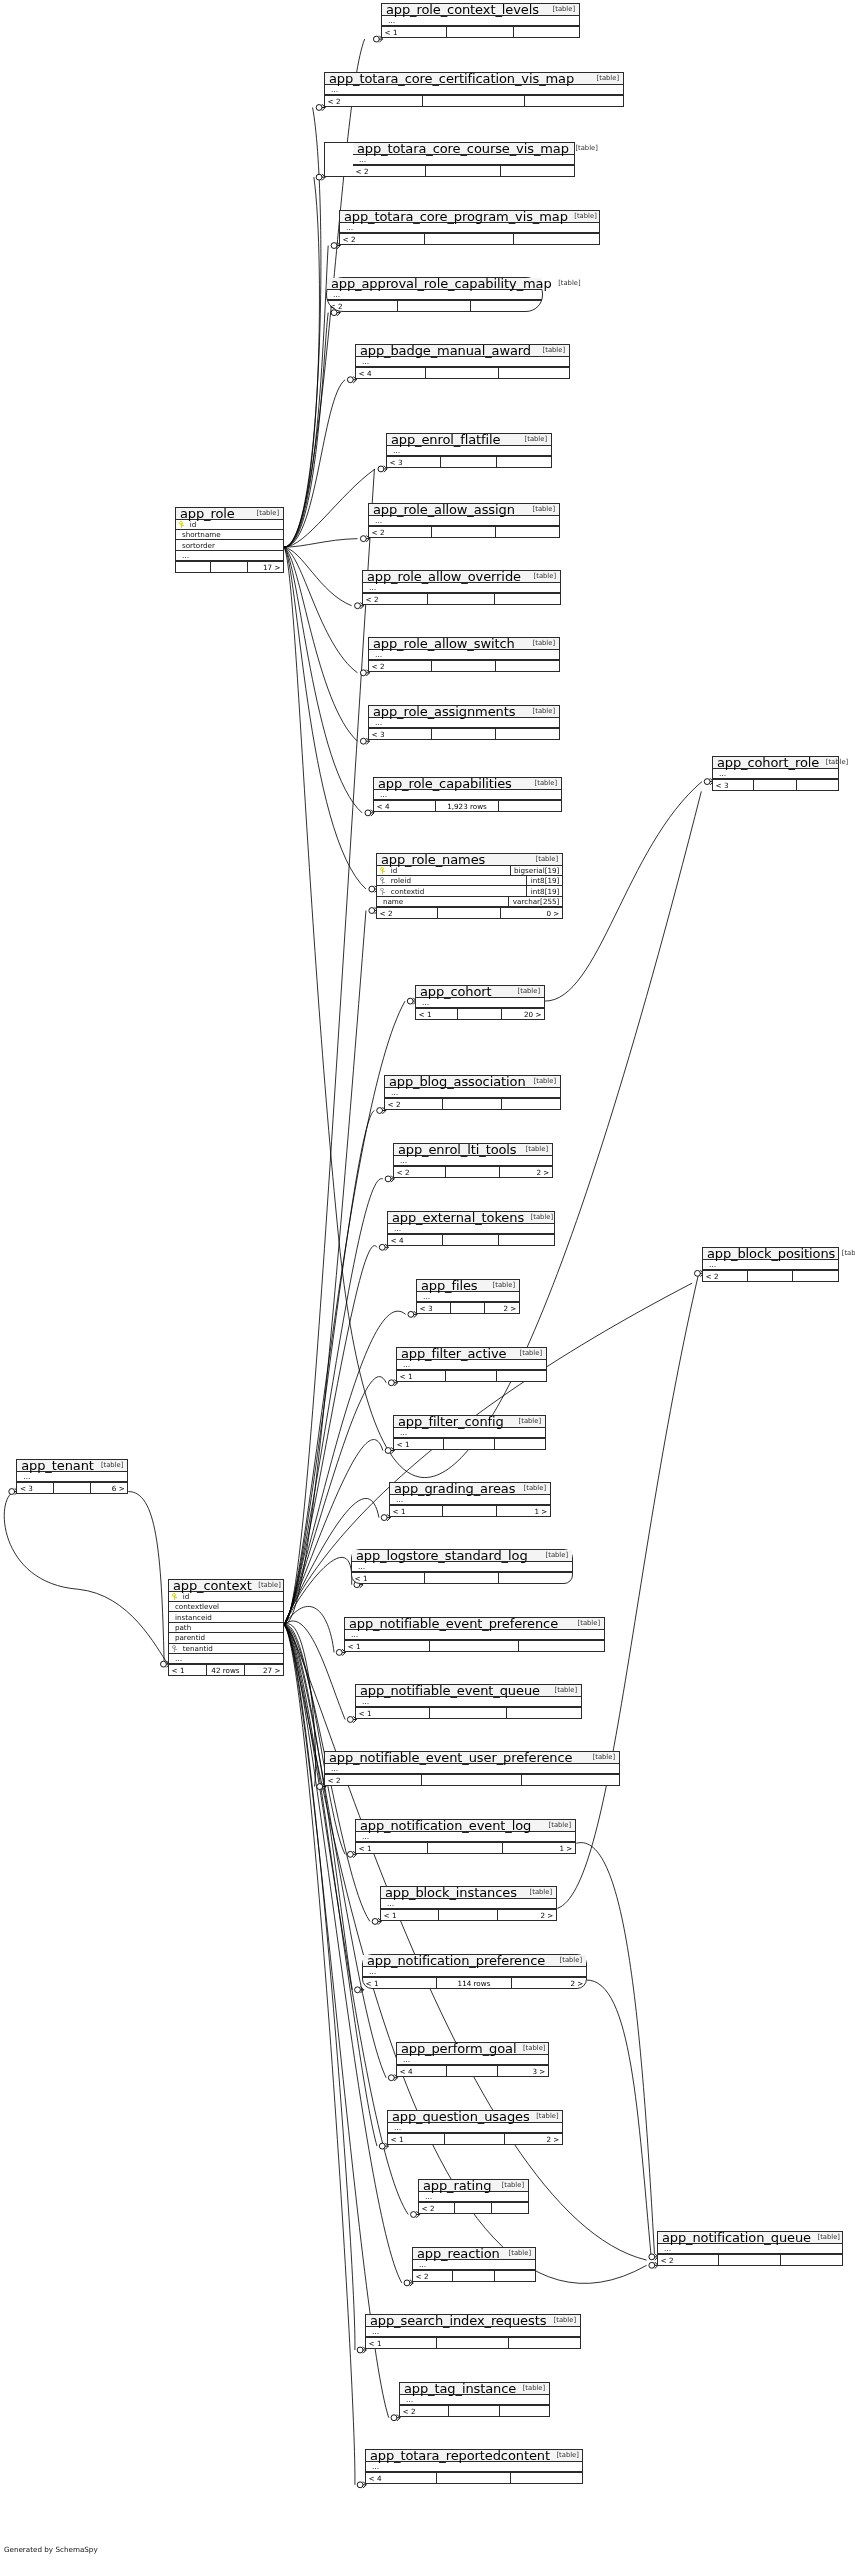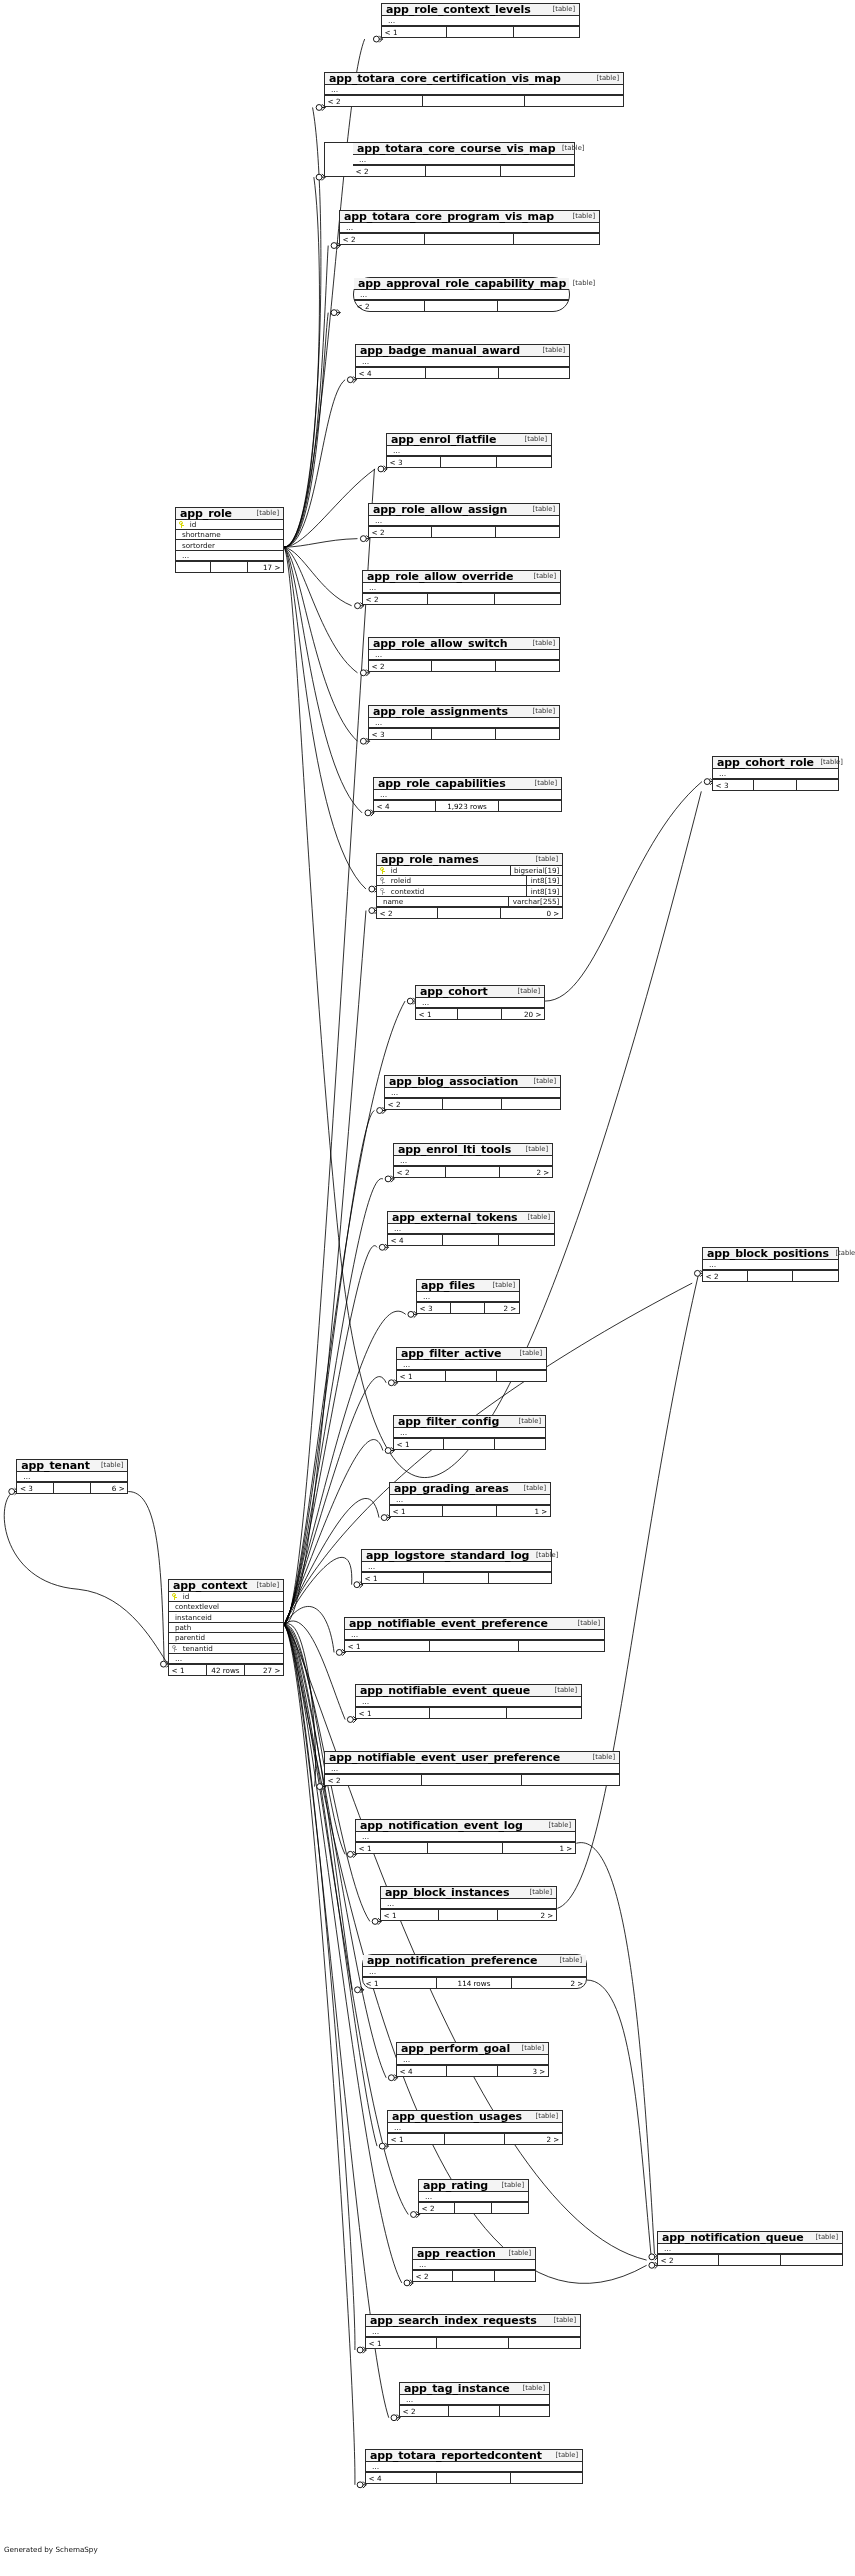--- a/index.html
+++ b/index.html
@@ -6,21 +6,21 @@
   html,body{margin:0;padding:0;background:#ffffff;}
   body{font-family:"DejaVu Sans","Liberation Sans",sans-serif;}
   #canvas{position:relative;width:855px;height:2576px;overflow:hidden;background:#fff;}
   #edges{position:absolute;left:0;top:0;width:855px;height:2576px;pointer-events:none;}
 
   .tbl{position:absolute;border:0.7px solid #2b2b2b;background:#ffffff;box-sizing:border-box;
        border-collapse:collapse;}
   .tbl .hdr{display:flex;align-items:center;justify-content:space-between;
             background:#f4f4f4;border-bottom:0.7px solid #2b2b2b;
             padding:1.3px 3.9px 2px 3.9px;box-sizing:border-box;height:11.7px;}
-  .tbl .tname{font-weight:bold;font-size:11px;color:#000;white-space:nowrap;letter-spacing:-0.1px;}
+  .tbl .tname{font-weight:normal;font-size:13px;color:#000;white-space:nowrap;letter-spacing:-0.1px;}
   .tbl .ttag{font-size:6.8px;color:#333;white-space:nowrap;padding-left:6.5px;}
 
   .row{border-bottom:0.7px solid #2b2b2b;height:10.4px;display:flex;align-items:center;
        box-sizing:border-box;padding-left:3.3px;font-size:7.2px;color:#111;}
   .row .cname{padding-left:2.6px;}
   .row .ctype{margin-left:auto;border-left:0.7px solid #2b2b2b;padding:0 2.6px 0 3.3px;
               height:100%;display:flex;align-items:center;font-size:7.2px;}
   .row.ellipsis{font-size:7.2px;color:#222;letter-spacing:0.7px;padding-left:3.3px;}
 
   .key{display:inline-block;width:5.9px;height:7.2px;position:relative;margin-right:2px;vertical-align:middle;}
@@ -202,21 +202,21 @@
         </div>
         <div class="row ellipsis">
           <span class="cname">…</span>
         </div>
         <div class="foot">
           <div class="fl">&lt; 2</div>
           <div class="fc"></div>
           <div class="fr"></div>
         </div>
       </div>
-      <div class="tbl" style="left: 353px; top: 277px; width: 217px; border-radius: 17px;">
+      <div class="tbl" style="left: 326px; top: 277px; width: 217px; border-radius: 17px;">
         <div class="hdr">
           <span class="tname">app_approval_role_capability_map</span>
           <span class="ttag">[table]</span>
         </div>
         <div class="row ellipsis">
           <span class="cname">…</span>
         </div>
         <div class="foot">
           <div class="fl">&lt; 2</div>
           <div class="fc"></div>
@@ -468,21 +468,21 @@
         </div>
         <div class="row ellipsis">
           <span class="cname">…</span>
         </div>
         <div class="foot">
           <div class="fl">&lt; 1</div>
           <div class="fc"></div>
           <div class="fr">1 &gt;</div>
         </div>
       </div>
-      <div class="tbl" style="left: 361px; top: 1549px; width: 191px;">
+      <div class="tbl" style="left: 351px; top: 1549px; width: 222px; border-radius: 9px;">
         <div class="hdr">
           <span class="tname">app_logstore_standard_log</span>
           <span class="ttag">[table]</span>
         </div>
         <div class="row ellipsis">
           <span class="cname">…</span>
         </div>
         <div class="foot">
           <div class="fl">&lt; 1</div>
           <div class="fc"></div>

